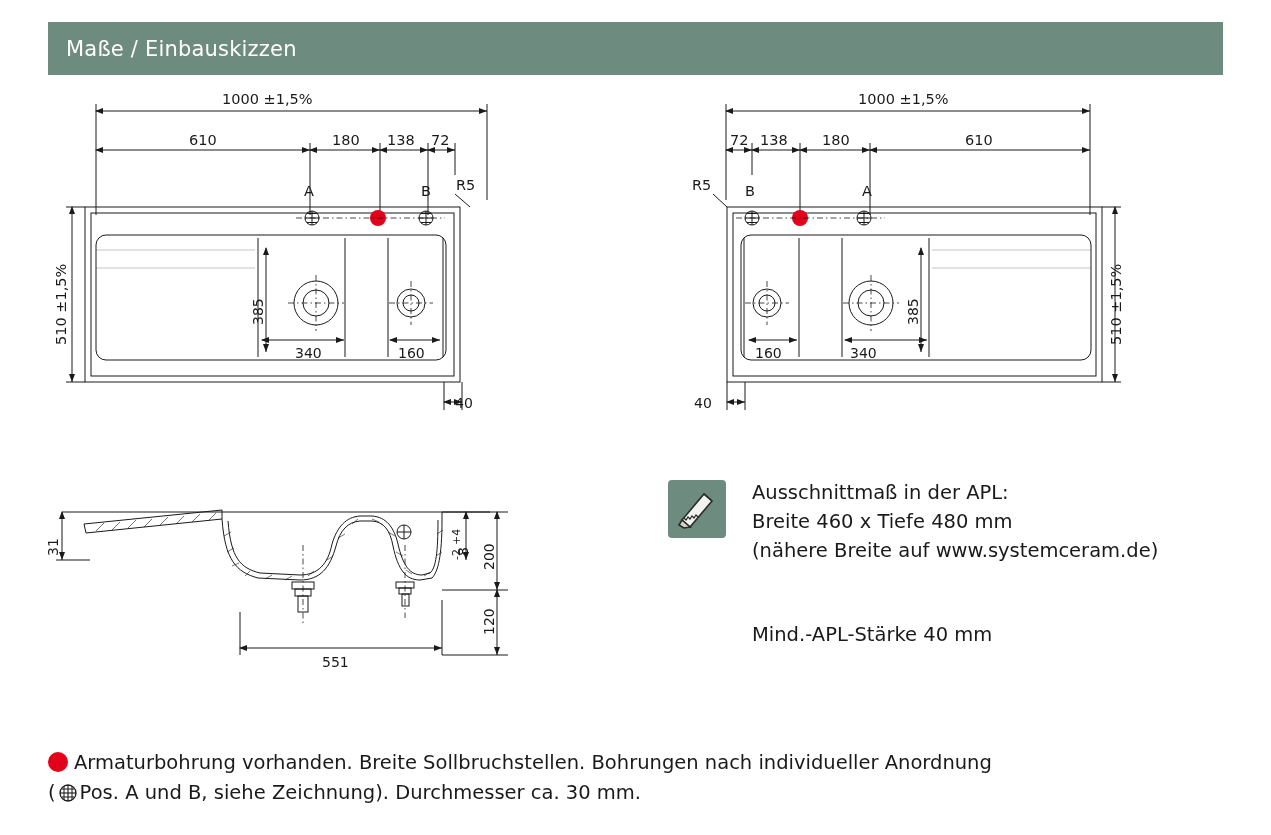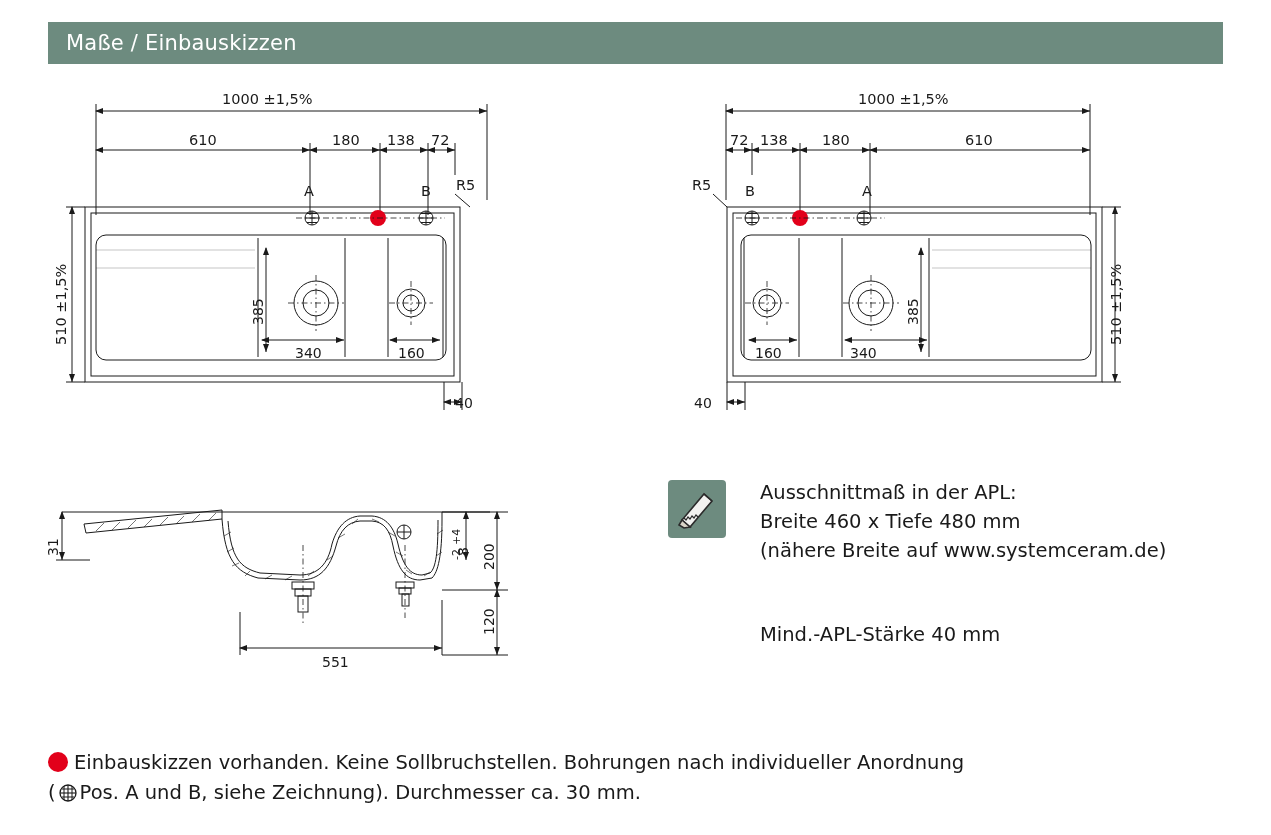--- a/index.html
+++ b/index.html
@@ -5,21 +5,21 @@
   html,body{margin:0;padding:0;}
   body{
     width:1271px;height:835px;
     background:#ffffff;
     font-family:"DejaVu Sans", sans-serif;
     color:#1a1a1a;
     position:relative;
     overflow:hidden;
   }
   .header-bar{
-    position:absolute;left:48px;top:22px;width:1175px;height:42px;
+    position:absolute;left:48px;top:22px;width:1175px;height:53px;
     background:#6d8b7f;
     display:flex;align-items:center;
   }
   .header-bar .title{
     color:#ffffff;font-size:21px;padding-left:18px;letter-spacing:.2px;
     font-family:"DejaVu Sans", sans-serif;
   }
   svg.draw{position:absolute;left:0;top:0;width:1271px;height:835px;}
   .ln{stroke:#1a1a1a;fill:none;}
   .thin{stroke-width:1;}
@@ -27,21 +27,21 @@
   .dash{stroke:#1a1a1a;stroke-width:.8;stroke-dasharray:6 3 1.5 3;}
   .lbl{font-family:"DejaVu Sans", sans-serif;font-size:14.5px;fill:#1a1a1a;}
   .lbl-s{font-family:"DejaVu Sans", sans-serif;font-size:14px;fill:#1a1a1a;}
   .lbl-t{font-family:"DejaVu Sans", sans-serif;font-size:11px;fill:#1a1a1a;}
 
   .notes{
     position:absolute;left:752px;top:478px;width:500px;
     font-size:19.5px;line-height:29px;color:#1a1a1a;
     font-family:"DejaVu Sans", sans-serif;
   }
-  .notes p{margin:0 0 26px 8px;}
+  .notes p{margin:0 0 26px 0;}
   .saw-badge{
     position:absolute;left:668px;top:480px;width:58px;height:58px;
     background:#6d8b7f;border-radius:4px;
   }
   .footer{
     position:absolute;left:48px;top:748px;width:1190px;
     font-size:19.5px;line-height:30px;color:#1a1a1a;
     font-family:"DejaVu Sans", sans-serif;
   }
   .red-dot{
@@ -325,21 +325,21 @@
     <span>(nähere Breite auf www.systemceram.de)</span>
   </p>
   <p>
     <br>
     <span>Mind.-APL-Stärke 40 mm</span>
   </p>
 </div>
 
 <div class="footer">
   <div>
-    <span class="red-dot"></span><span>Einbauskizzen vorhanden. Keine Sollbruchstellen. Bohrungen nach individueller Anordnung</span>
+    <span class="red-dot"></span><span>Armaturbohrung vorhanden. Breite Sollbruchstellen. Bohrungen nach individueller Anordnung</span>
   </div>
   <div>
     <span>(</span><span class="glyph"><svg width="20" height="20" viewBox="0 0 20 20">
           <circle cx="10" cy="10" r="8" fill="none" stroke="#1a1a1a" stroke-width="1.3"></circle>
           <line x1="2" y1="10" x2="18" y2="10" stroke="#1a1a1a" stroke-width="1.1"></line>
           <line x1="10" y1="2" x2="10" y2="18" stroke="#1a1a1a" stroke-width="1.1"></line>
           <line x1="4" y1="6" x2="16" y2="6" stroke="#1a1a1a" stroke-width="1"></line>
           <line x1="4" y1="14" x2="16" y2="14" stroke="#1a1a1a" stroke-width="1"></line>
           <line x1="6" y1="3" x2="6" y2="17" stroke="#1a1a1a" stroke-width="1"></line>
           <line x1="14" y1="3" x2="14" y2="17" stroke="#1a1a1a" stroke-width="1"></line>

